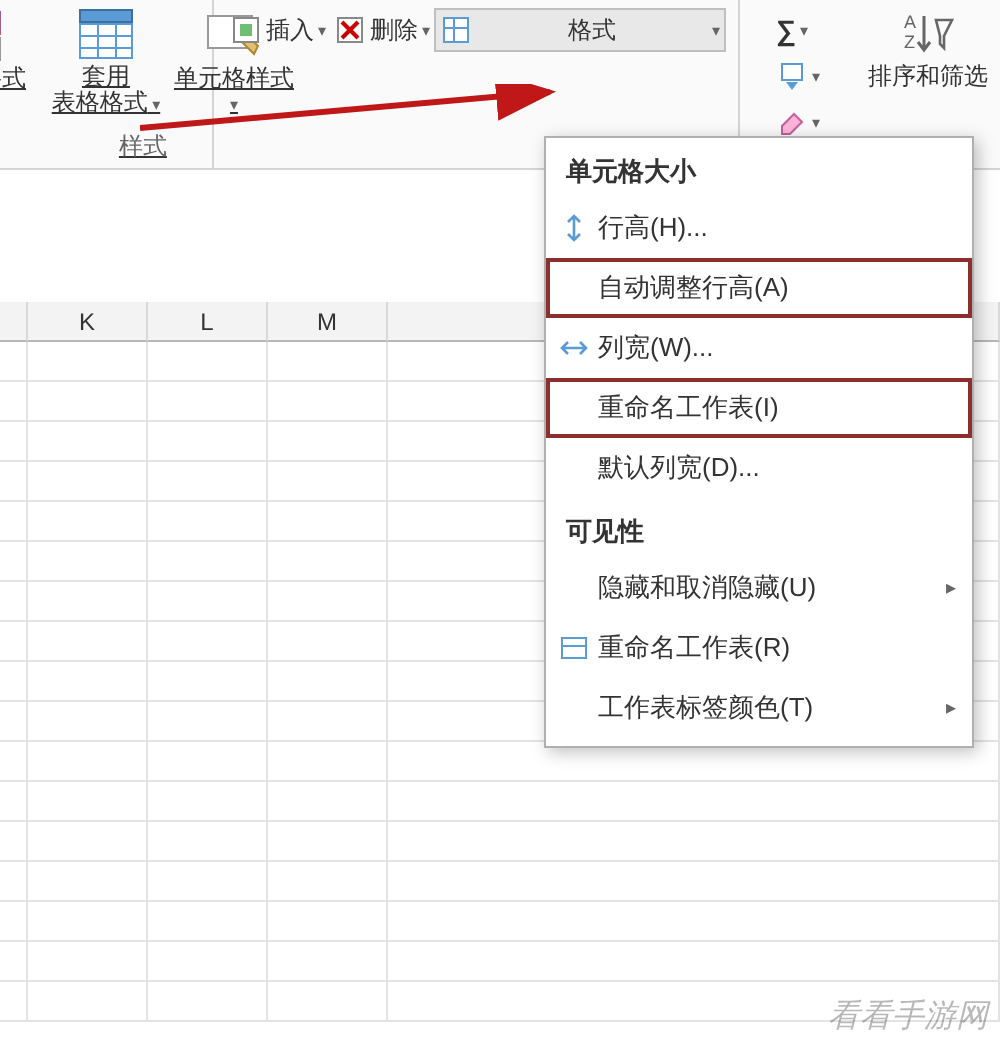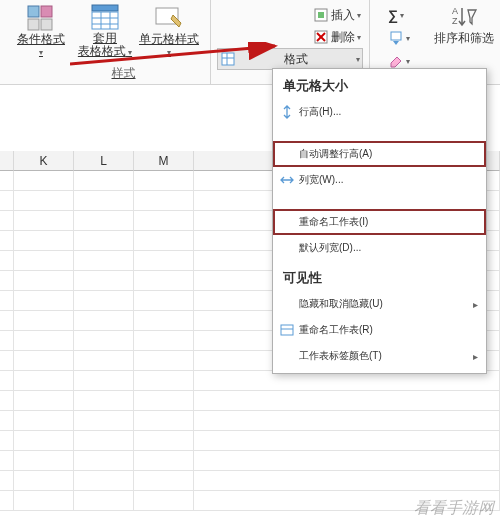--- a/index.html
+++ b/index.html
@@ -24,22 +24,21 @@
     border-right: 1px solid #d4d4d4;
     display: flex;
     flex-direction: column;
     align-items: center;
     justify-content: space-between;
     padding: 4px 6px 2px;
     min-width: 68px;
   }
   .ribbon-sub {
     display: flex;
-    flex-direction: column;
-    align-items: flex-end;
+    align-items: center;
   }
   .ribbon-group.wide { min-width: 80px; text-decoration: underline; }
   .ribbon-row-top {
     display: flex;
     gap: 4px;
     align-items: center;
   }
   .ribbon-item-row {
     display: flex;
     align-items: center;
@@ -111,21 +110,21 @@
   .dd-section-title {
     font-weight: bold;
     padding: 8px 10px 4px;
     font-size: 13px;
   }
   .dd-item {
     display: flex;
     align-items: center;
     gap: 8px;
     padding: 6px 10px 6px 26px;
-    font-size: 10px;
+    font-size: 13px;
     cursor: pointer;
     position: relative;
   }
   .dd-item .icon-slot {
     position: absolute;
     left: 6px;
     width: 16px;
     display: flex;
     align-items: center;
     justify-content: center;
@@ -133,21 +132,20 @@
   .dd-item.arrow::after {
     content: "▸";
     position: absolute;
     right: 8px;
     color: #666;
     font-size: 10px;
   }
   .dd-item.highlight {
     outline: 2px solid #8e2f2f;
     outline-offset: -2px;
-    margin-top: 16px;
   }
   .arrow-annot {
     position: absolute;
     top: 42px;
     left: 70px;
     pointer-events: none;
   }
   .watermark {
     position: absolute;
     right: 6px;

